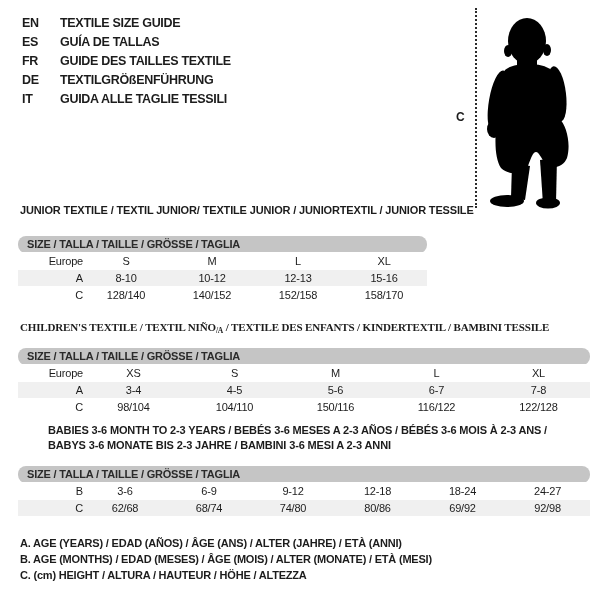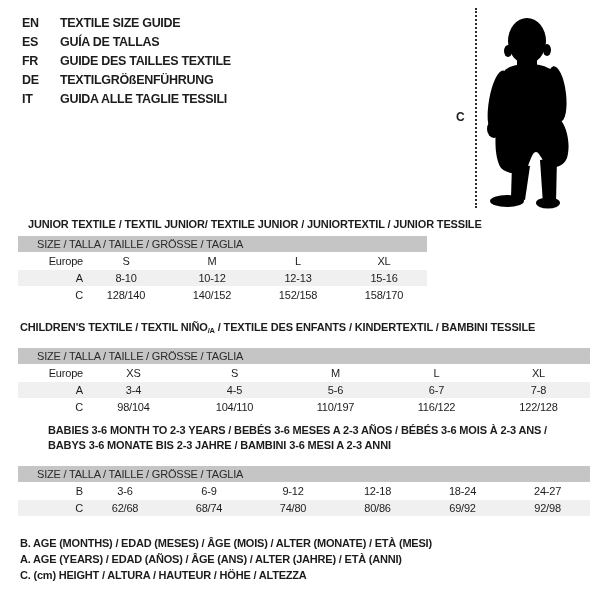--- a/index.html
+++ b/index.html
@@ -16,36 +16,36 @@
   .lang-row { display: flex; line-height: 19px; font-weight: 700; font-size: 12.5px; letter-spacing: -0.3px; }
   .lang-code { width: 38px; flex: 0 0 38px; }
 
   
   .height-line { position: absolute; left: 475px; top: 8px; height: 200px; width: 0; border-left: 2px dotted #2b2b2b; }
   .height-label { position: absolute; left: 456px; top: 110px; font-size: 12px; font-weight: 700; }
   .baby-svg { position: absolute; left: 487px; top: 8px; width: 108px; height: 202px; }
 
   
   .tbl-title { position: absolute; left: 20px; margin: 0; font-size: 11px; font-weight: 700; letter-spacing: -0.15px; white-space: nowrap; }
-  .t1-title { top: 218px; margin-left: 8px; }
-  .t2-title { top: 321px; }
+  .t1-title { top: 204px; }
+  .t2-title { top: 321px; font-family: Liberation Serif, serif; }
   .t3-title { top: 423px; line-height: 15px; white-space: normal; width: 575px; }
   .t3-title .tline { display: block; white-space: nowrap; margin-left: 28px; }
   .subscr { font-size: 7.5px; vertical-align: -2px; }
 
   
   .size-table { position: absolute; left: 18px; border-collapse: collapse; table-layout: fixed; font-size: 11px; letter-spacing: -0.2px; }
   .t1 { top: 236px; width: 409px; }
   .t2 { top: 348px; width: 572px; }
   .t3 { top: 466px; width: 572px; }
   .size-table td { padding: 0; height: 16px; text-align: center; border-bottom: 1px solid #ffffff; overflow: hidden; }
   .size-table .head-row td {
     background: var(--header-bar, #c5c5c5);
-    text-align: left; padding-left: 19px;
-    color: #2a2a2a; font-weight: 400;
+    text-align: left; padding-left: 9px;
+    color: #2a2a2a; font-weight: 700; border-radius: 8px;
   }
   .size-table .rl { text-align: right; padding-left: 4px; }
   .size-table .shaded td { background: var(--row-shaded, #f0f0f0); }
 
   
   .legend { position: absolute; left: 20px; top: 535px; font-size: 11px; font-weight: 700; letter-spacing: -0.2px; line-height: 16px; }
 </style>
 </head>
 <body>
 
@@ -159,21 +159,21 @@
         <td>3-4</td>
         <td>4-5</td>
         <td>5-6</td>
         <td>6-7</td>
         <td>7-8</td>
       </tr>
       <tr>
         <td class="rl">C</td>
         <td>98/104</td>
         <td>104/110</td>
-        <td>110/197</td>
+        <td>150/116</td>
         <td>116/122</td>
         <td>122/128</td>
       </tr>
     </tbody>
   </table>
 
   <h2 class="tbl-title t3-title">
       <span class="tline">BABIES 3-6 MONTH TO 2-3 YEARS / BEBÉS 3-6 MESES A 2-3 AÑOS / BÉBÉS 3-6 MOIS À 2-3 ANS /</span>
       <span class="tline">BABYS 3-6 MONATE BIS 2-3 JAHRE / BAMBINI 3-6 MESI A 2-3 ANNI</span>
     </h2>
@@ -206,18 +206,18 @@
         <td>68/74</td>
         <td>74/80</td>
         <td>80/86</td>
         <td>69/92</td>
         <td>92/98</td>
       </tr>
     </tbody>
   </table>
 
   <div class="legend">
+    <div>A. AGE (YEARS) / EDAD (AÑOS) / ÂGE (ANS) / ALTER (JAHRE) / ETÀ (ANNI)</div>
     <div>B. AGE (MONTHS) / EDAD (MESES) / ÂGE (MOIS) / ALTER (MONATE) / ETÀ (MESI)</div>
-    <div>A. AGE (YEARS) / EDAD (AÑOS) / ÂGE (ANS) / ALTER (JAHRE) / ETÀ (ANNI)</div>
     <div>C. (cm) HEIGHT / ALTURA / HAUTEUR / HÖHE / ALTEZZA</div>
   </div>
 
 </div>
 
 </body></html>

